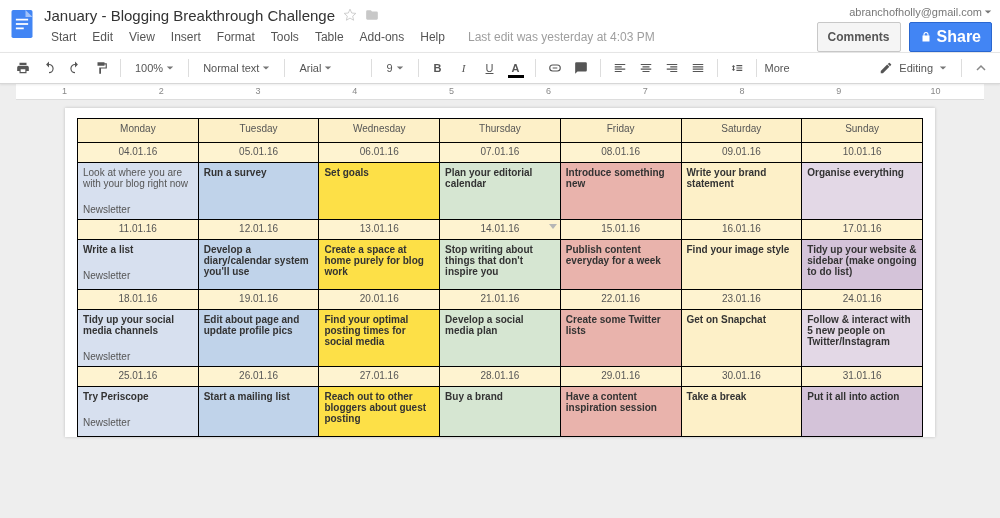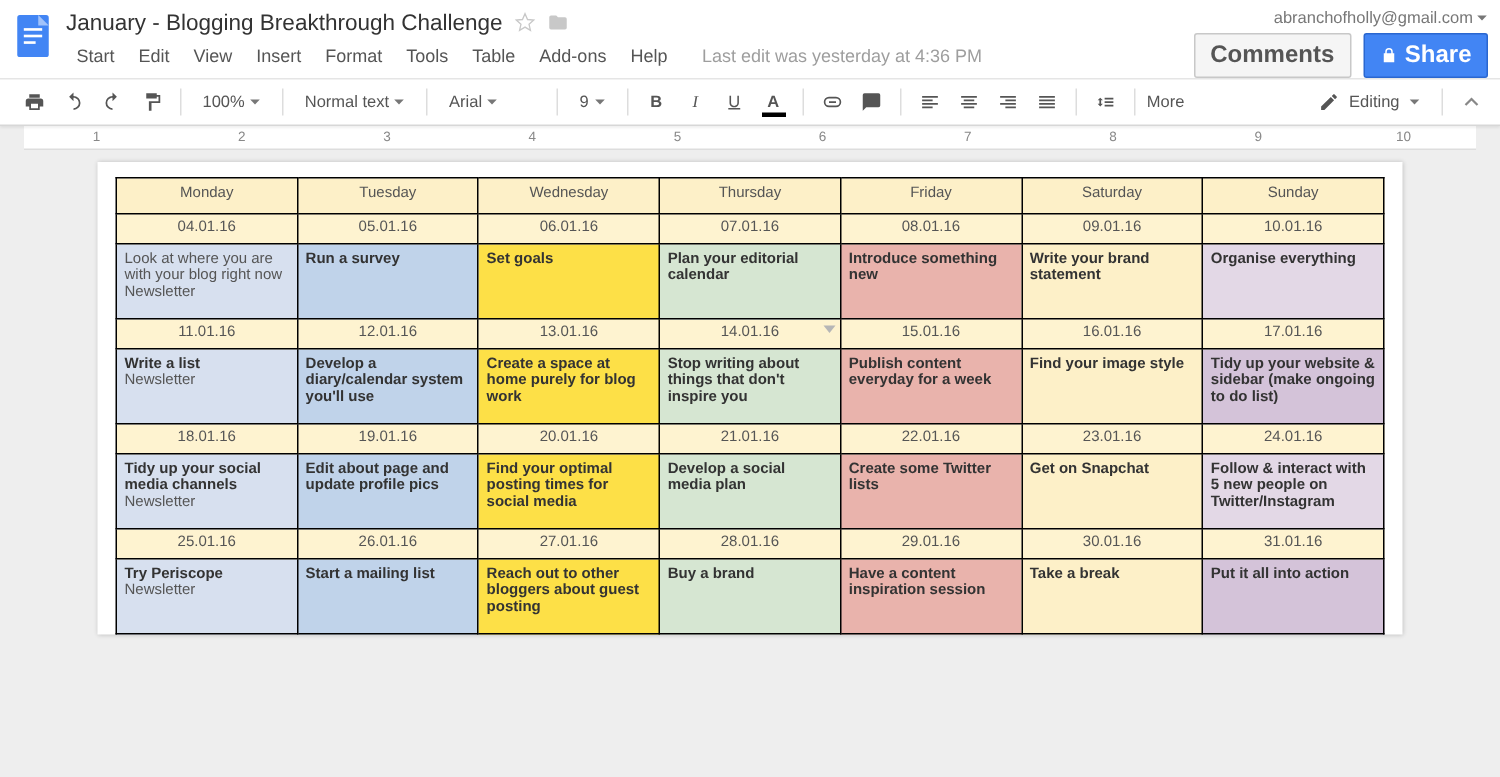--- a/index.html
+++ b/index.html
@@ -29,21 +29,21 @@
   .menu-row { display:flex; align-items:center; gap:2px; height: 22px; }
   .menu-item { padding: 2px 7px; color:#555; font-size:12px; cursor:pointer; }
   .last-edit { margin-left: 14px; color:#9E9E9E; font-size:12px; }
 
   .account-area { display:flex; flex-direction:column; align-items:flex-end; gap:4px; padding-top:2px; }
   .email { color:#777; font-size:11px; display:flex; align-items:center; gap:2px; }
   .email svg { width:8px; height:8px; fill:#777; }
   .btn-row { display:flex; gap:8px; }
   .btn-comments {
     border:1px solid #c8c8c8; background:#f5f5f5; color:#555;
-    padding:5px 10px; font-size:16px; font-weight:bold; border-radius:2px; cursor:pointer;
+    padding:5px 10px; font-size:12px; font-weight:bold; border-radius:2px; cursor:pointer;
   }
   .btn-share {
     border:1px solid #2a67d0; background:#4285f4; color:#fff;
     padding:5px 10px; font-size:16px; font-weight:bold; border-radius:2px;
     display:flex; align-items:center; gap:5px; cursor:pointer;
   }
   .btn-share svg { width:12px; height:12px; fill:#fff; }
 
   
   .toolbar {
@@ -92,21 +92,21 @@
   
   table.cal { border-collapse: collapse; width:100%; table-layout:fixed; font-size:10px; }
   table.cal th, table.cal td { border:1px solid #000; padding:4px 5px; vertical-align:top; }
   table.cal th {
     background:#fdf0c8; font-weight:normal; color:#555; text-align:center; height:24px;
   }
   table.cal td.date {
     background:#fef3d0; text-align:center; color:#555; height:20px; padding:3px;
   }
   table.cal td.task { height:50px; font-weight:bold; color:#333; }
-  .subtext { font-weight:normal; color:#555; margin-top:0; font-size:10px;}
+  .subtext { font-weight:normal; color:#555; margin-top:15px; font-size:10px;}
 
   
   .c-blue1  { background:#d7e0ef; }
   .c-blue2  { background:#c0d3ea; }
   .c-orange { background:#fde047; }
   .c-green  { background:#d6e6d2; }
   .c-red    { background:#e9b3ac; }
   .c-yellow { background:#fdf0c8;margin-top:24px; }
   .c-purple1{ background:#e3d8e6; }
   .c-purple2{ background:#d4c3d9; }
@@ -151,21 +151,21 @@
       <div class="menu-row">
           <span class="menu-item">Start</span>
           <span class="menu-item">Edit</span>
           <span class="menu-item">View</span>
           <span class="menu-item">Insert</span>
           <span class="menu-item">Format</span>
           <span class="menu-item">Tools</span>
           <span class="menu-item">Table</span>
           <span class="menu-item">Add-ons</span>
           <span class="menu-item">Help</span>
-          <span class="last-edit">Last edit was yesterday at 4:36 PM</span>
+          <span class="last-edit">Last edit was yesterday at 4:03 PM</span>
         </div>
     </div>
     <div class="account-area">
       <div class="email">
         <span>abranchofholly@gmail.com</span>
         <svg viewBox="0 0 10 10">
             <path d="M1 3 L5 7 L9 3 Z"></path>
           </svg>
       </div>
       <div class="btn-row">

